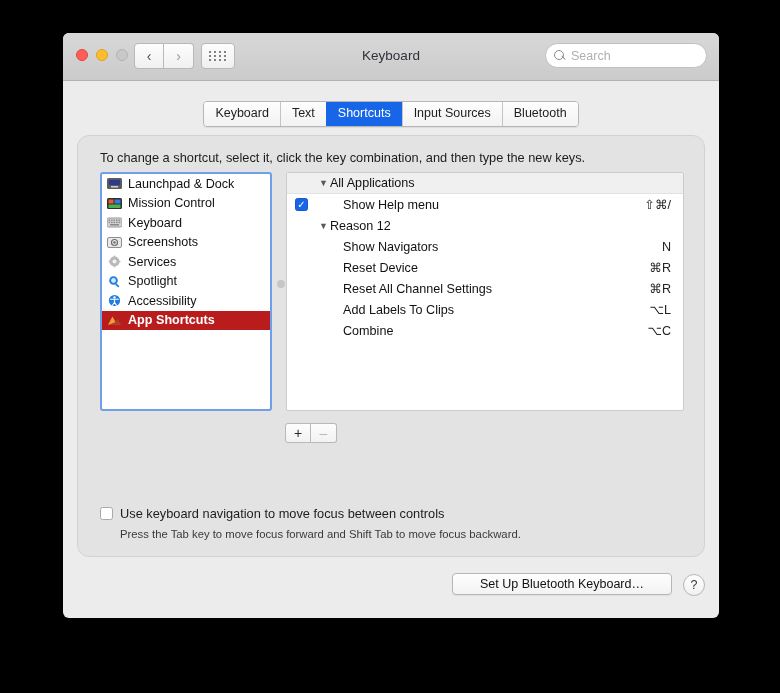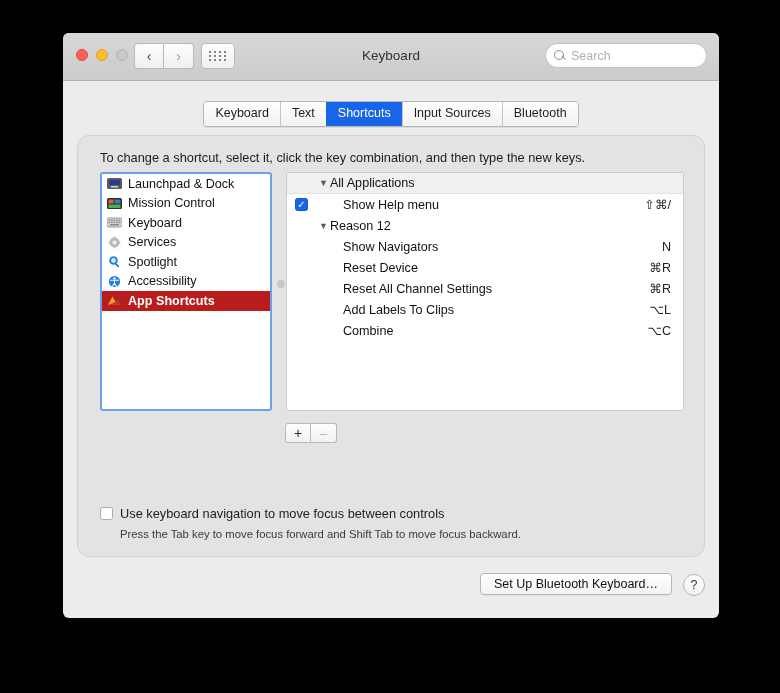--- a/index.html
+++ b/index.html
@@ -208,21 +208,21 @@
   }
   #kbnav .lbl { font-size: 12.8px; color: #1c1c1c; }
   #kbnote {
     position: absolute; left: 42px; top: 392px;
     font-size: 11.3px; color: #3a3a3a;
   }
 
   
   #btbtn {
     position: absolute; right: 47px; bottom: 23px;
-    height: 22px; padding: 0 13px;
+    height: 22px; padding: 0 27px;
     background: linear-gradient(to bottom,#fefefe,#f3f3f3);
     border: 1px solid #b6b6b6; border-radius: 4px;
     display: flex; align-items: center;
     font-size: 12.5px; color: #111;
     box-shadow: 0 1px 1px rgba(0,0,0,0.06);
   }
   #helpbtn {
     position: absolute; right: 14px; bottom: 22px;
     width: 22px; height: 22px; border-radius: 50%;
     background: linear-gradient(to bottom,#fefefe,#f1f1f1);
@@ -318,20 +318,28 @@
                 <rect x="6.5" y="5.7" width="1.6" height="1.4"></rect>
                 <rect x="9" y="5.7" width="1.6" height="1.4"></rect>
                 <rect x="11.5" y="5.7" width="1.8" height="1.4"></rect>
                 <rect x="3" y="8" width="9" height="1.5"></rect>
               </g>
             </svg></span>
           <span>Keyboard</span>
         </div>
         <div class="src-row">
           <span class="src-ico"><svg width="15" height="13" viewBox="0 0 15 13">
+              <rect x="0.5" y="1.5" width="14" height="10" rx="1.5" fill="#e9e9e9" stroke="#8f8f8f"></rect>
+              <circle cx="7.5" cy="6.5" r="3" fill="none" stroke="#6d6d6d" stroke-width="1.2"></circle>
+              <circle cx="7.5" cy="6.5" r="1.2" fill="#6d6d6d"></circle>
+            </svg></span>
+          <span>Screenshots</span>
+        </div>
+        <div class="src-row">
+          <span class="src-ico"><svg width="15" height="13" viewBox="0 0 15 13">
               <circle cx="7.5" cy="6.5" r="5" fill="#b9b9b9"></circle>
               <circle cx="7.5" cy="6.5" r="2" fill="#f2f2f2"></circle>
               <g fill="#b9b9b9">
                 <rect x="6.8" y="0.6" width="1.4" height="3"></rect>
                 <rect x="6.8" y="9.4" width="1.4" height="3"></rect>
                 <rect x="1.6" y="5.8" width="3" height="1.4"></rect>
                 <rect x="10.4" y="5.8" width="3" height="1.4"></rect>
               </g>
             </svg></span>
           <span>Services</span>

